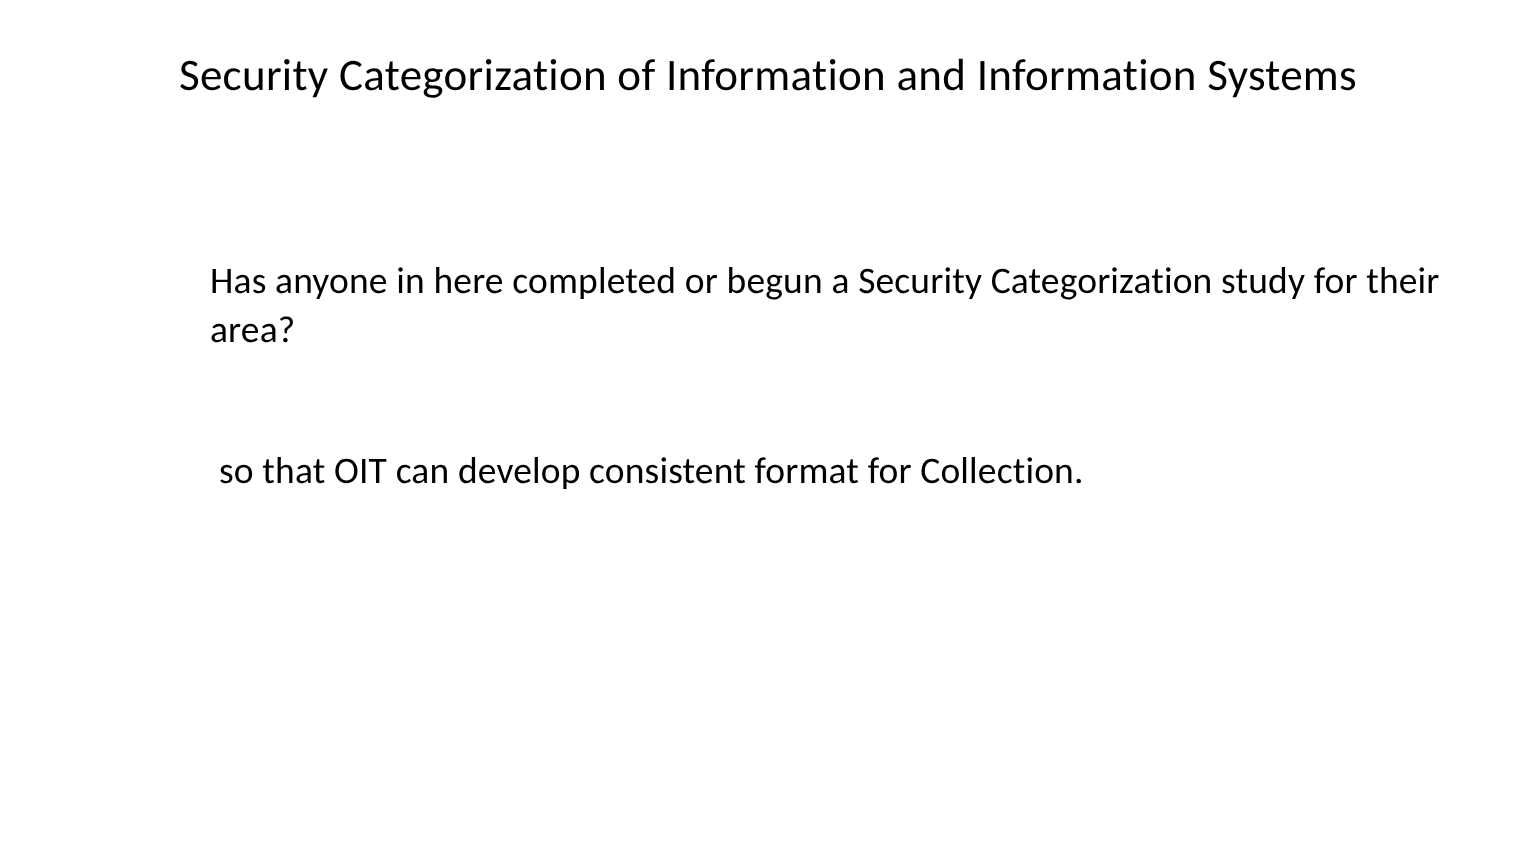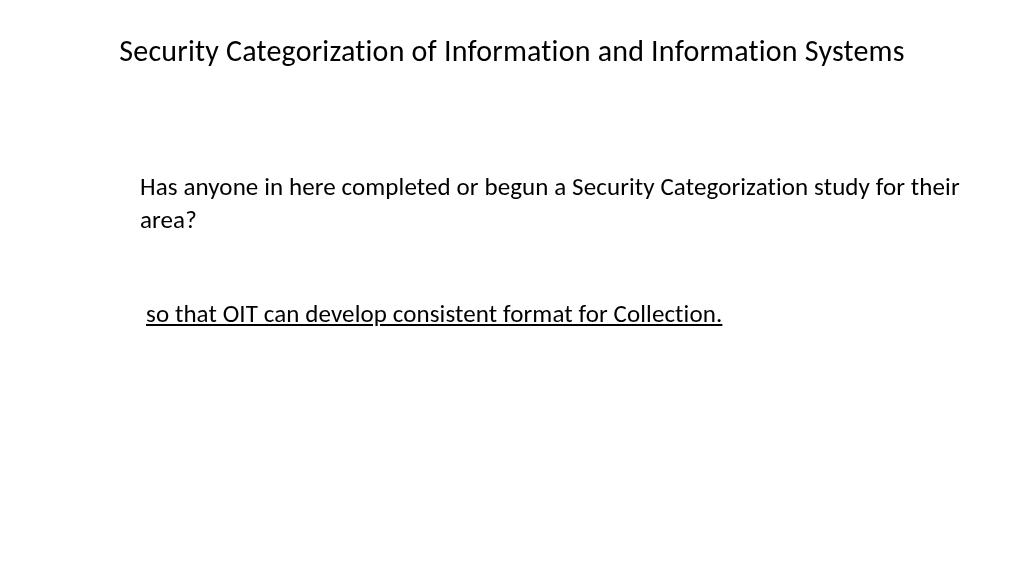--- a/index.html
+++ b/index.html
@@ -39,21 +39,20 @@
       line-height: 1.32;
       margin-bottom: 28px;
       letter-spacing: 0.1px;
     }
     .paragraph-2 {
       padding-left: 0;
     }
     .line-indent {
       padding-left: 6px;
       display: block;
-      text-decoration: underline;
     }
   </style>
 </head>
 <body>
 
 <div class="slide-title">Security Categorization of Information and Information Systems</div>
 
 <div class="body-content">
   <div class="paragraph">Has anyone in here completed or begun a Security Categorization study for their area?</div>
   <div class="paragraph paragraph-2">

